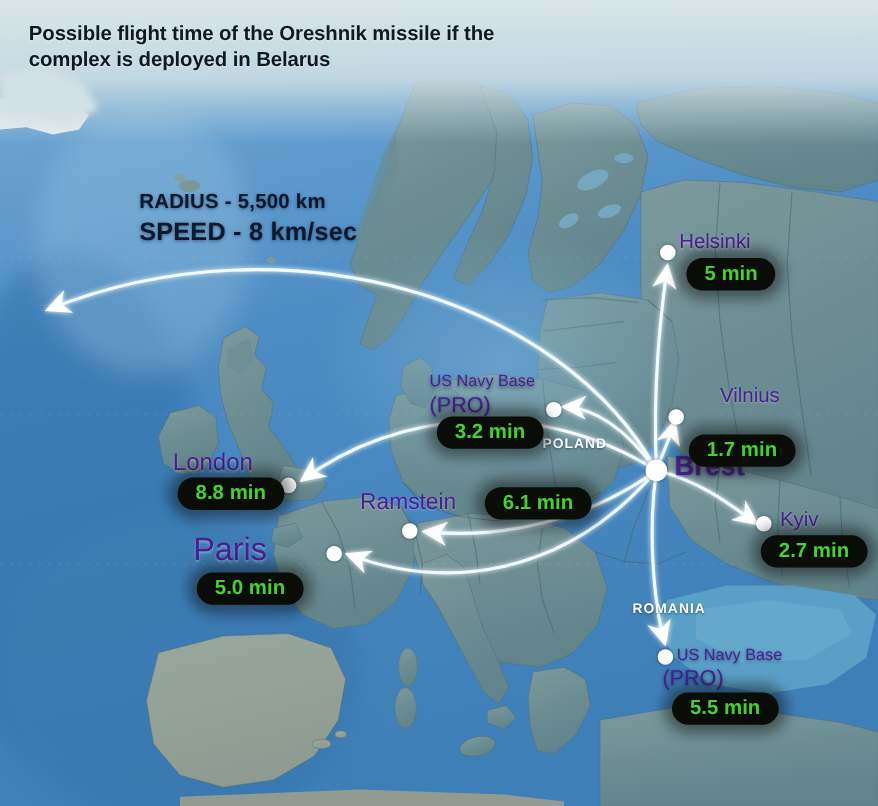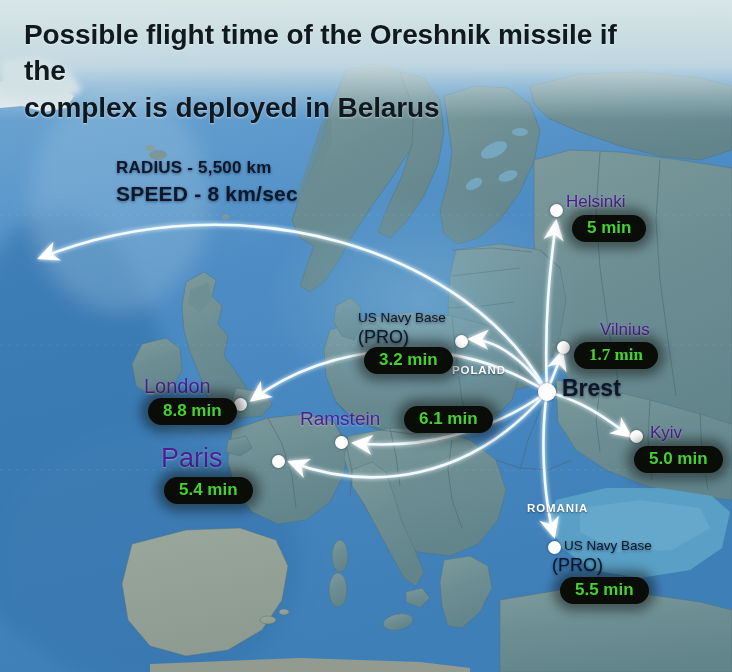--- a/index.html
+++ b/index.html
@@ -4,34 +4,34 @@
 <style>
   html,body{margin:0;padding:0;background:#0b1a24;}
   body{font-family:"Liberation Sans","DejaVu Sans",sans-serif;}
   #stage{position:relative;width:732px;height:672px;overflow:hidden;
          background:#5b9bd0;}
   #mapsvg{position:absolute;inset:0;width:732px;height:672px;display:block;}
   #overlay{position:absolute;inset:0;width:732px;height:672px;}
 
   .title{
     position:absolute;left:24px;top:17px;width:640px;
-    color:#101820;font-size:28px;font-weight:600;line-height:1.30;
+    color:#101820;font-size:17px;font-weight:600;line-height:1.30;
     letter-spacing:-0.1px;
     text-shadow:0 1px 2px rgba(255,255,255,.45);
   }
   .title .l2{display:block;}
 
   .specs{position:absolute;left:116px;top:158px;color:#0f172a;
          text-shadow:0 1px 3px rgba(10,40,70,.55);}
   .spec1{font-size:17px;font-weight:700;letter-spacing:.2px;}
   .spec2{font-size:21px;font-weight:600;letter-spacing:.2px;margin-top:4px;}
 
   .city{position:absolute;white-space:nowrap;color:#4c1d95;
         text-shadow:0 1px 2px rgba(255,255,255,.35);}
-  .city.light{color:#0f172a;text-shadow:0 1px 3px rgba(5,30,55,.6);}
+  .city.light{color:#4c1d95;text-shadow:0 1px 3px rgba(5,30,55,.6);}
 
   .pill{position:absolute;display:inline-flex;align-items:center;justify-content:center;
         background:#0a0c08;color:#45d12f;border-radius:999px;
         padding:3px 15px 4px 15px;font-size:17px;font-weight:600;white-space:nowrap;
         box-shadow:0 0 11px 7px rgba(8,10,8,.46);}
 
   .region{position:absolute;color:#ffffff;font-size:11.5px;font-weight:700;
           letter-spacing:.9px;white-space:nowrap;
           text-shadow:0 1px 2px rgba(10,35,60,.6);}
 
@@ -255,41 +255,41 @@
 
   <div class="dot" style="left:538px;top:383px;width:18px;height:18px;"></div>
   <div class="city light" style="left:562px;top:375px;font-size:23px;font-weight:600;">Brest</div>
 
   <div class="dot" style="left:550px;top:204px;width:13px;height:13px;"></div>
   <div class="city" style="left:566px;top:192px;font-size:17px;">Helsinki</div>
   <div class="pill" style="left:572px;top:215px;">5 min</div>
 
   <div class="dot" style="left:557px;top:341px;width:13px;height:13px;"></div>
   <div class="city" style="left:600px;top:320px;font-size:17px;">Vilnius</div>
-  <div class="pill" style="left:574px;top:342px;font-family:Liberation Serif, serif;">1.7 min</div>
+  <div class="pill" style="left:574px;top:362px;">1.7 min</div>
 
   <div class="dot" style="left:630px;top:430px;width:13px;height:13px;"></div>
   <div class="city" style="left:650px;top:423px;font-size:17px;">Kyiv</div>
-  <div class="pill" style="left:634px;top:446px;">5.0 min</div>
+  <div class="pill" style="left:634px;top:446px;">2.7 min</div>
 
   <div class="dot" style="left:455px;top:335px;width:13px;height:13px;"></div>
   <div class="city light" style="left:358px;top:310px;font-size:13.5px;">US Navy Base</div>
   <div class="city light" style="left:358px;top:327px;font-size:18px;">(PRO)</div>
   <div class="pill" style="left:364px;top:347px;">3.2 min</div>
 
   <div class="dot" style="left:234px;top:398px;width:13px;height:13px;"></div>
   <div class="city" style="left:144px;top:375px;font-size:20px;">London</div>
   <div class="pill" style="left:148px;top:398px;">8.8 min</div>
 
   <div class="dot" style="left:335px;top:436px;width:13px;height:13px;"></div>
   <div class="city" style="left:300px;top:408px;font-size:19px;">Ramstein</div>
   <div class="pill" style="left:404px;top:406px;">6.1 min</div>
 
   <div class="dot" style="left:272px;top:455px;width:13px;height:13px;"></div>
   <div class="city" style="left:161px;top:443px;font-size:27px;">Paris</div>
-  <div class="pill" style="left:164px;top:477px;">5.4 min</div>
+  <div class="pill" style="left:164px;top:477px;">5.0 min</div>
 
   <div class="dot" style="left:548px;top:541px;width:13px;height:13px;"></div>
   <div class="city light" style="left:564px;top:538px;font-size:13.5px;">US Navy Base</div>
   <div class="city light" style="left:552px;top:555px;font-size:18px;">(PRO)</div>
   <div class="pill" style="left:560px;top:577px;">5.5 min</div>
 
 </div>
 
 </body></html>

